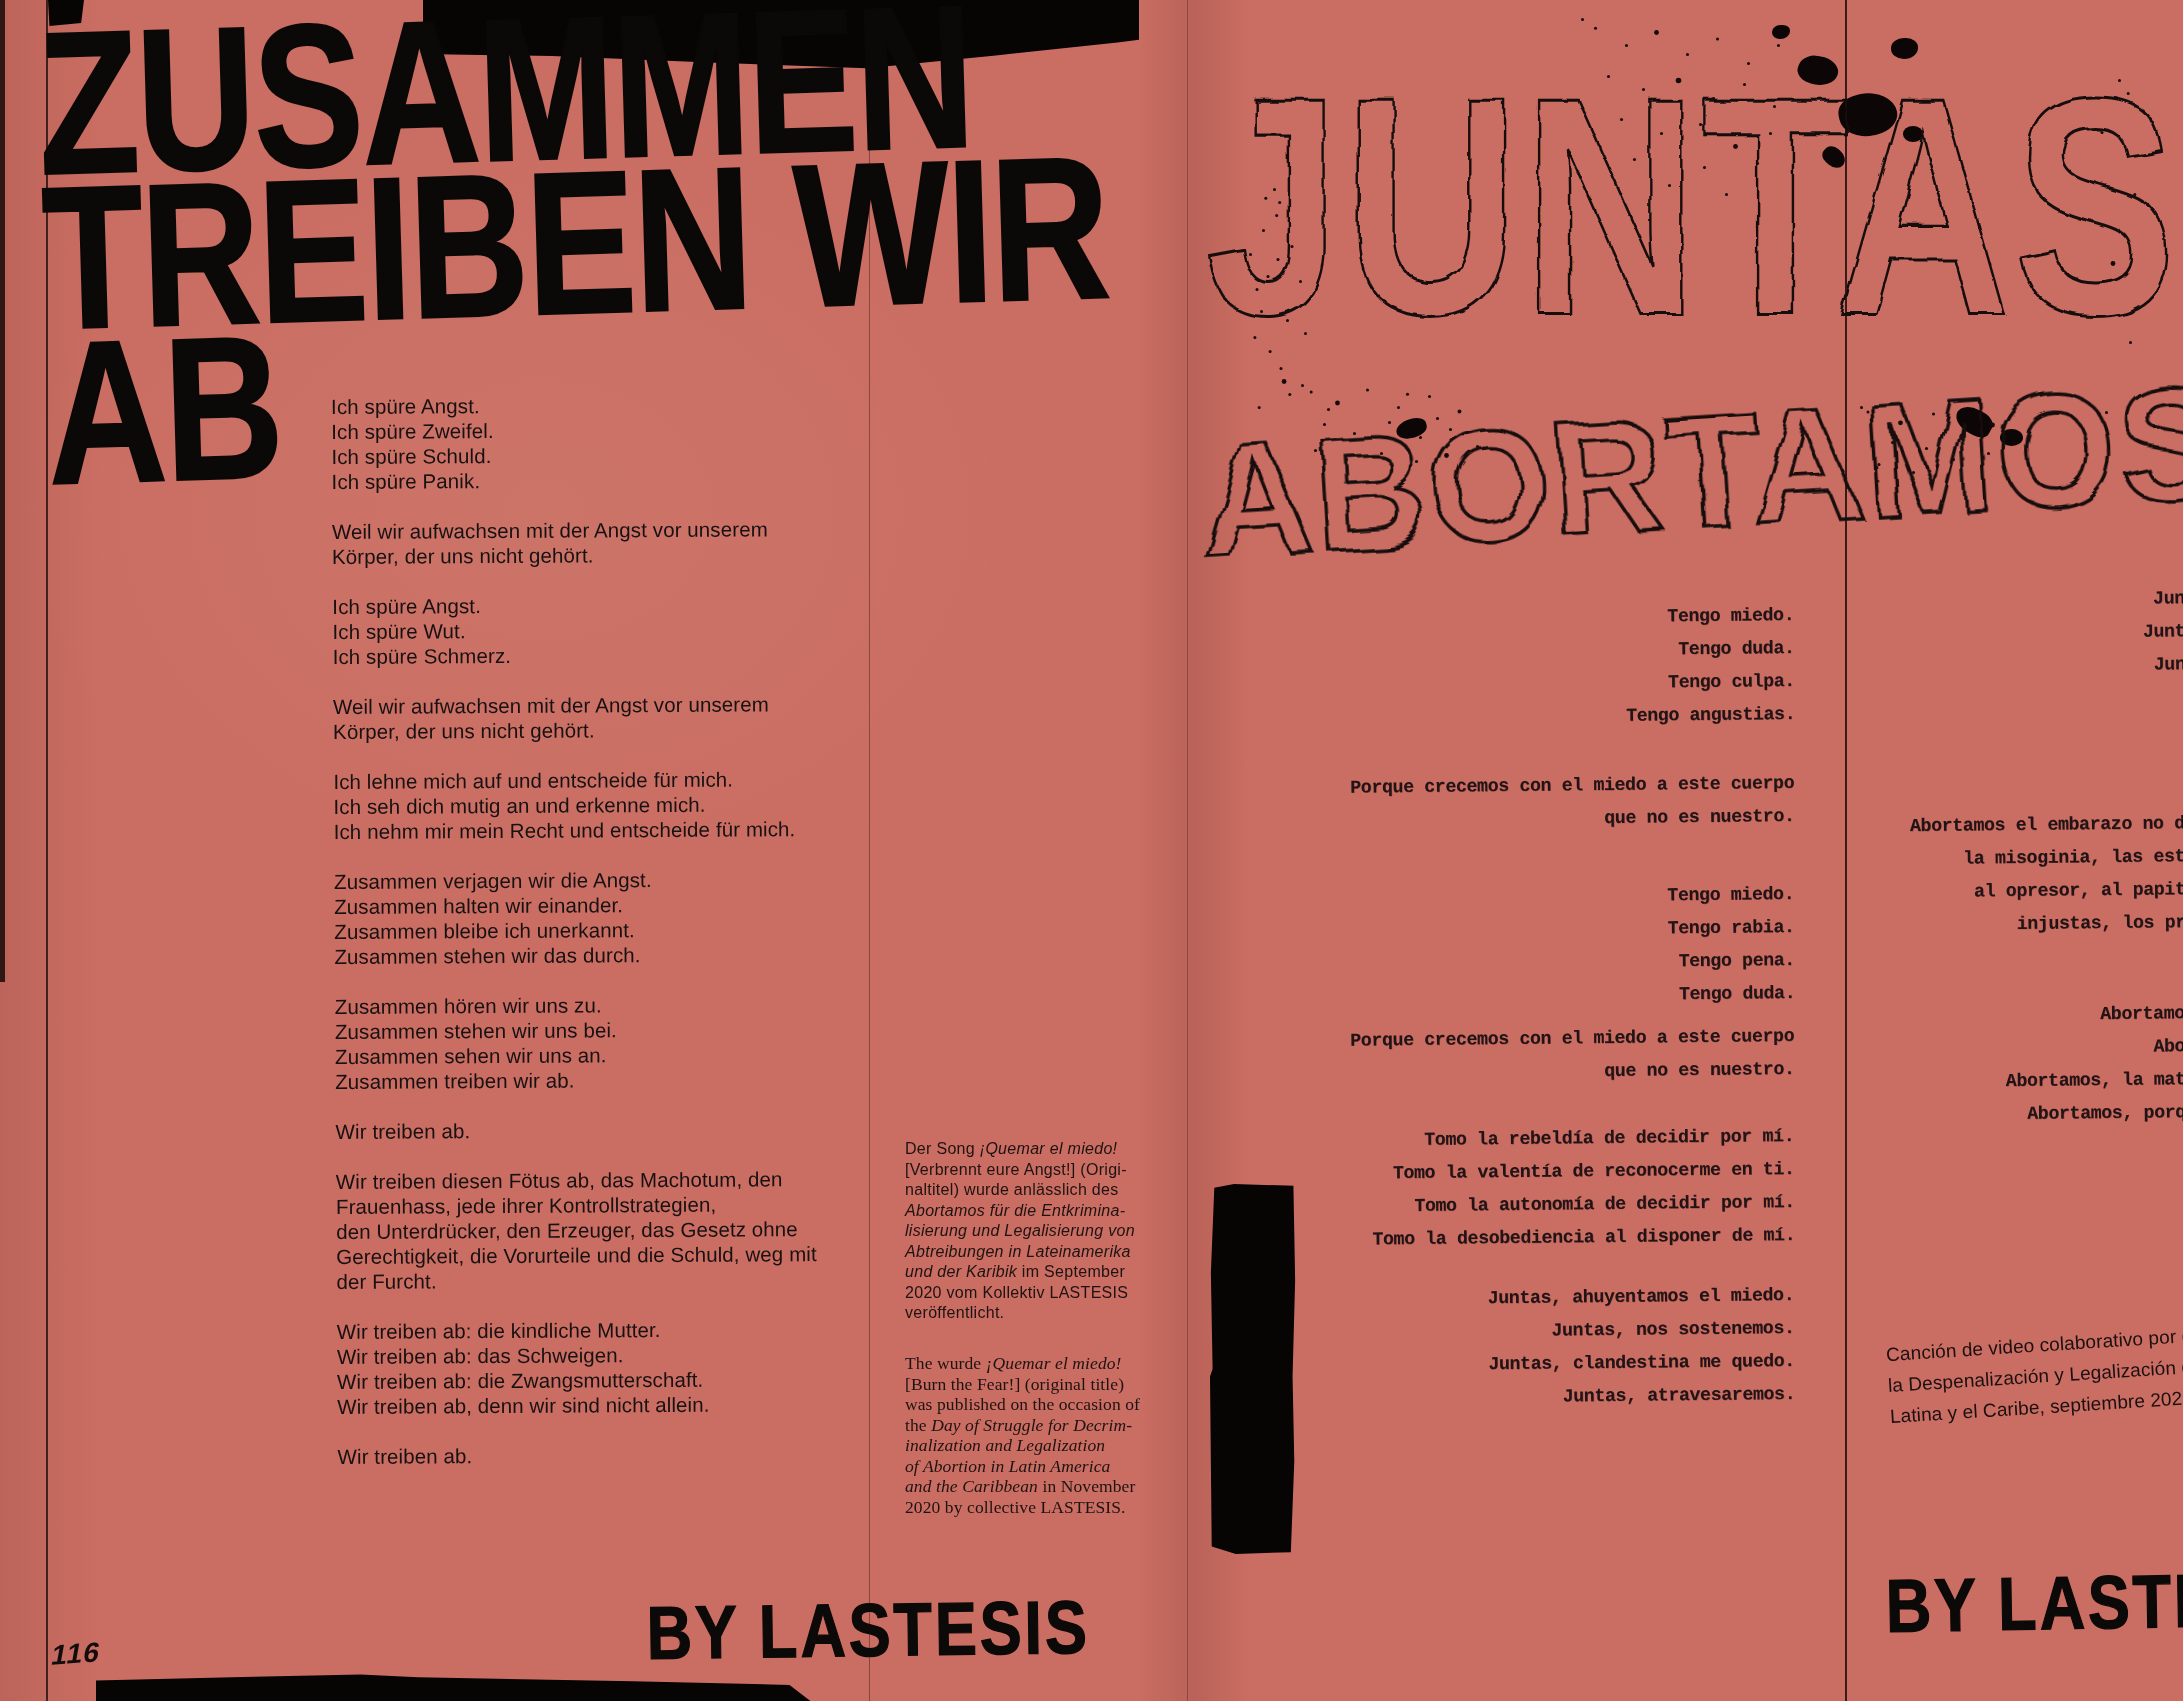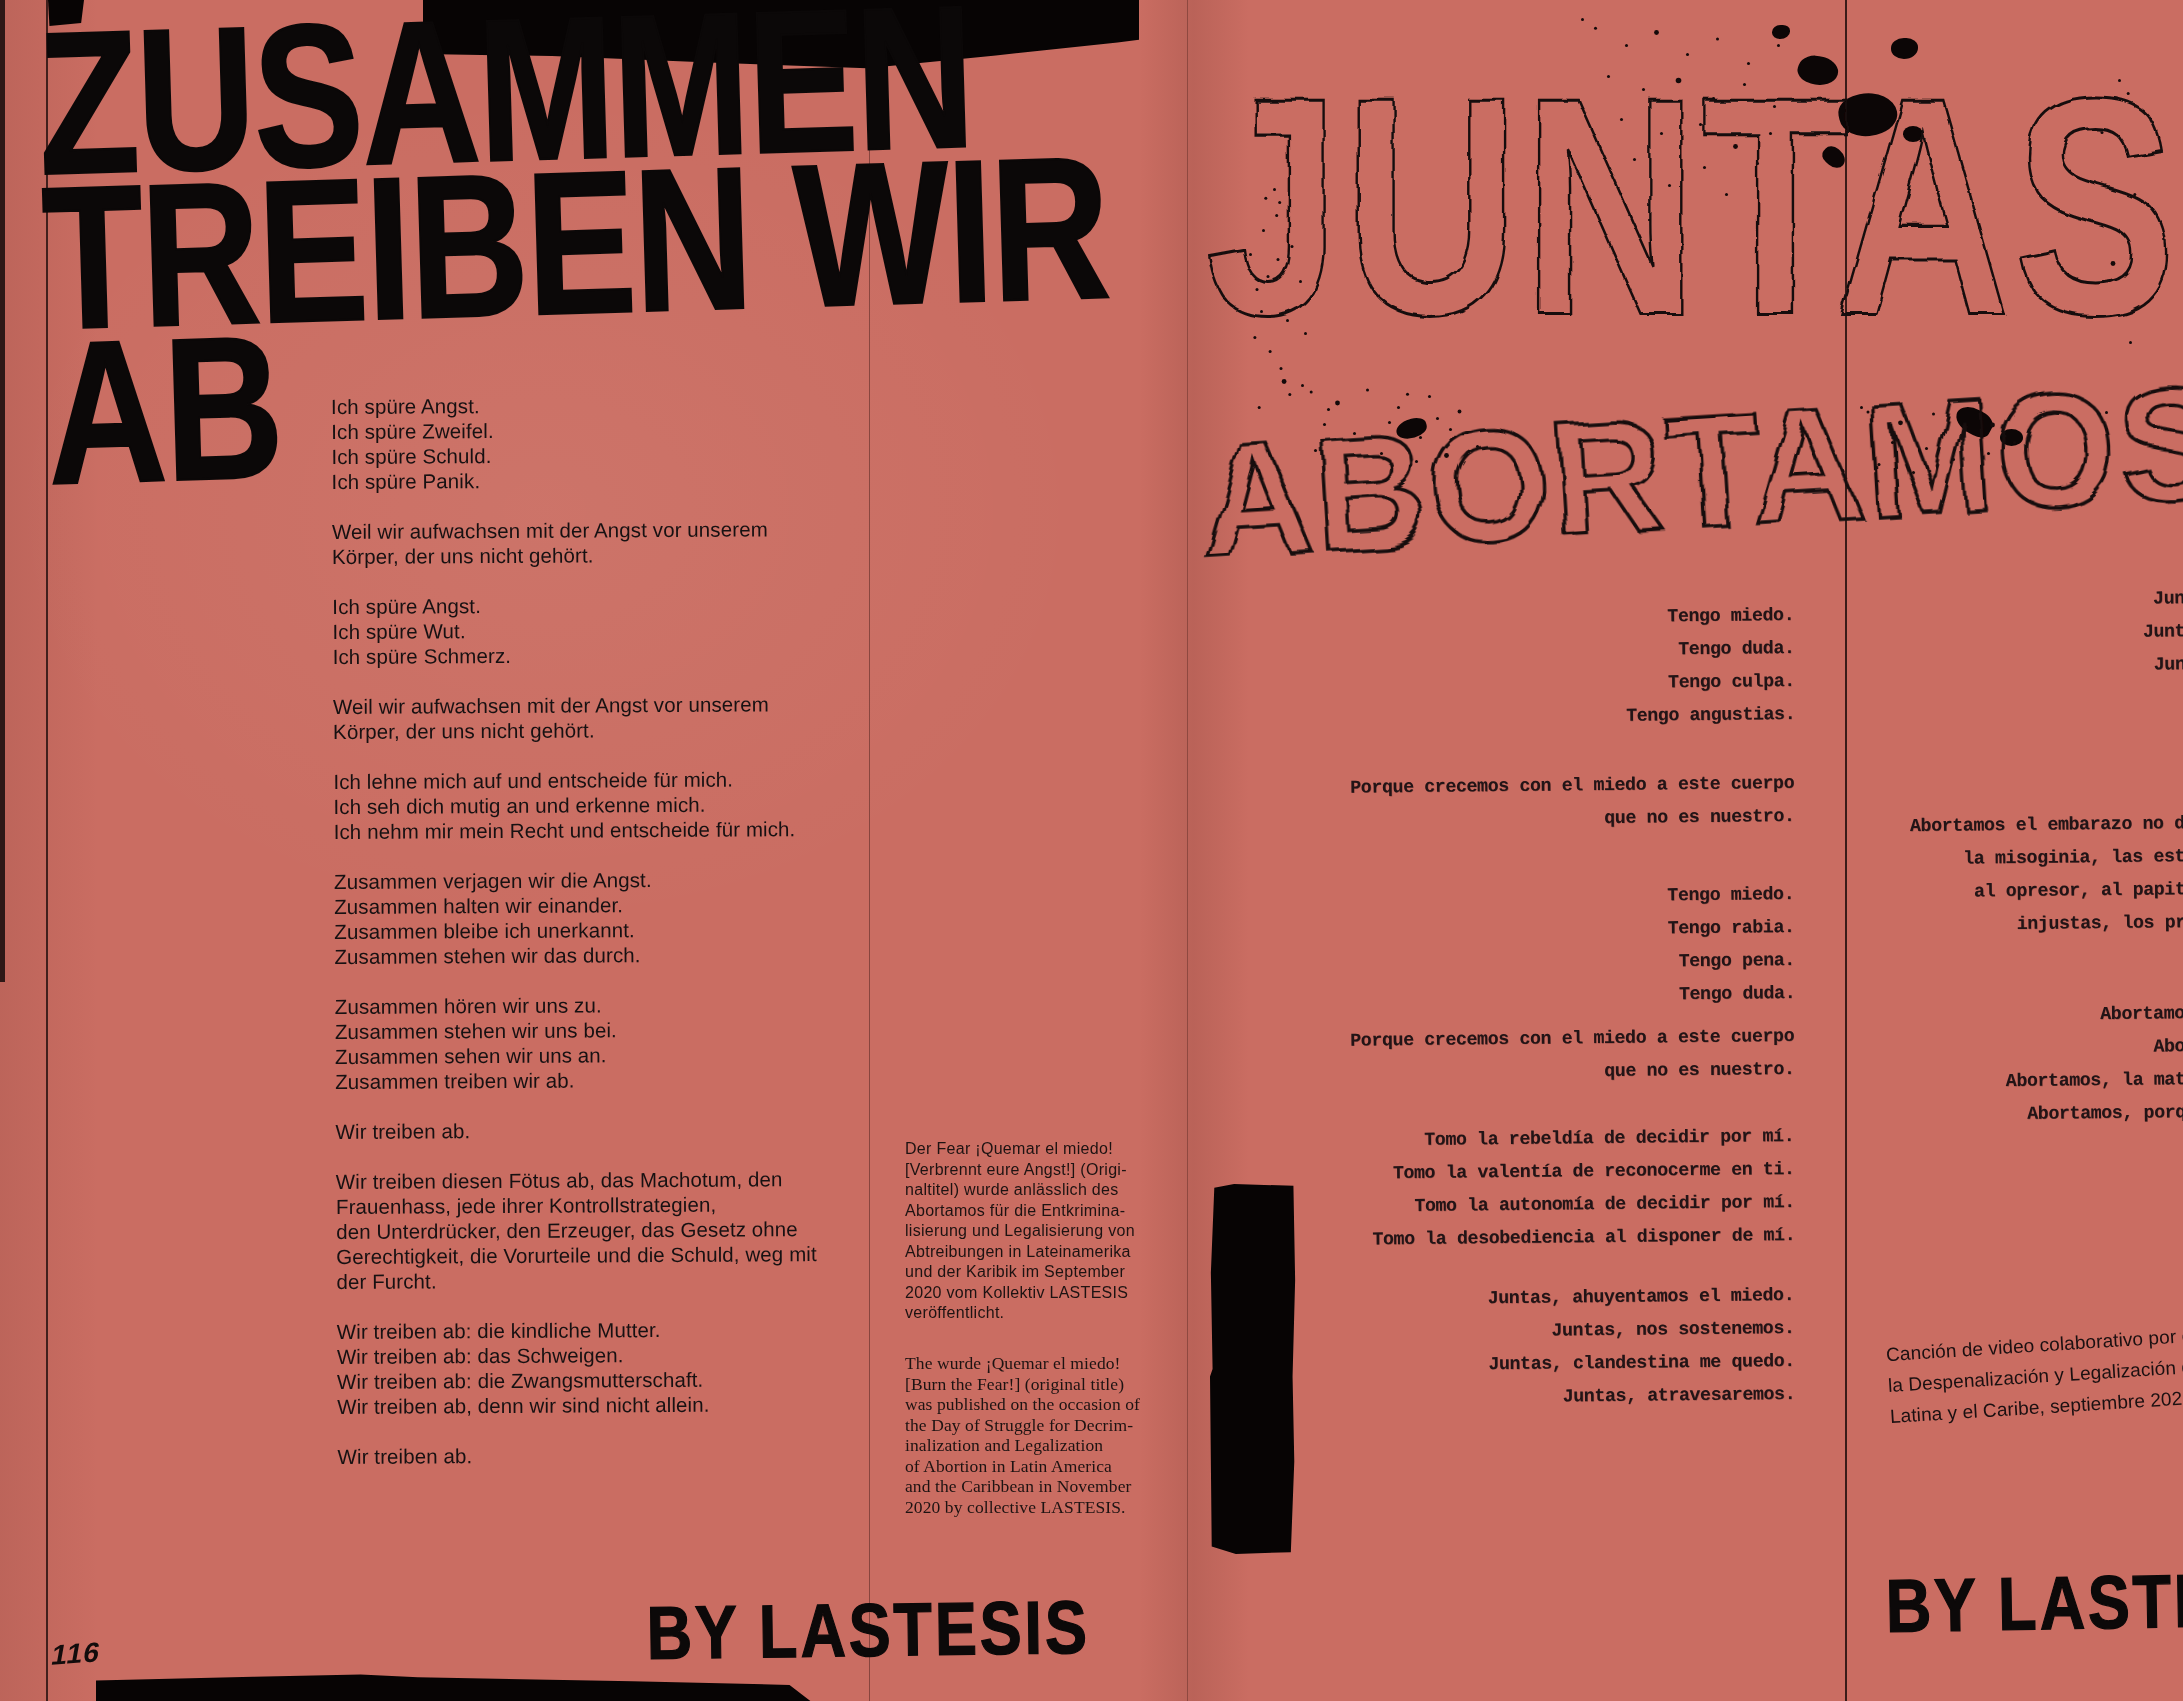--- a/index.html
+++ b/index.html
@@ -69,21 +69,21 @@
     letter-spacing:-0.012em;white-space:pre-line;
     -webkit-text-stroke:2.2px #0b0808;
     transform:rotate(-1.7deg) scaleX(0.81);transform-origin:0 0;
   }
   .poem-de{
     position:absolute;left:331px;top:394px;width:638px;
     font-size:20.5px;line-height:25px;color:#171112;letter-spacing:0.1px;
     white-space:pre-line;transform:rotate(-0.35deg);transform-origin:0 0;
   }
   .note{position:absolute;left:905px;width:283px;color:#1d1312;white-space:pre-line;}
-  .note .it{}
+  .note .it{font-style:italic;}
   .note.de{top:1139px;font-size:16px;line-height:20.5px;letter-spacing:0.3px;}
   .note.en{top:1353px;font-family:"Liberation Serif",serif;font-size:17.5px;line-height:20.5px;letter-spacing:0.1px;}
   .byline{
     position:absolute;font-size:75px;font-weight:700;color:#0c0909;
     letter-spacing:0.045em;-webkit-text-stroke:1.3px #0c0909;white-space:nowrap;
   }
   .byline.left{left:646px;top:1590px;transform:rotate(-0.8deg) scaleX(0.84);transform-origin:0 0;}
   .byline.right{left:1885px;top:1563px;transform:rotate(-1deg) scaleX(0.84);transform-origin:0 0;}
   .pagenum{
     position:absolute;font-size:28px;font-weight:700;color:#120c0c;
@@ -190,21 +190,21 @@
 Gerechtigkeit, die Vorurteile und die Schuld, weg mit
 der Furcht.
 
 Wir treiben ab: die kindliche Mutter.
 Wir treiben ab: das Schweigen.
 Wir treiben ab: die Zwangsmutterschaft.
 Wir treiben ab, denn wir sind nicht allein.
 
 Wir treiben ab.</div>
 
-  <div class="note de"><span>Der Fear </span><span class="it">¡Quemar el miedo!</span><span>
+  <div class="note de"><span>Der Song </span><span class="it">¡Quemar el miedo!</span><span>
 [Verbrennt eure Angst!] (Origi-
 naltitel) wurde anlässlich des
 </span><span class="it">Abortamos für die Entkrimina-
 lisierung und Legalisierung von
 Abtreibungen in Lateinamerika
 und der Karibik</span><span> im September
 2020 vom Kollektiv LASTESIS
 veröffentlicht.</span></div>
   <div class="note en"><span>The wurde </span><span class="it">¡Quemar el miedo!</span><span>
 [Burn the Fear!] (original title)

